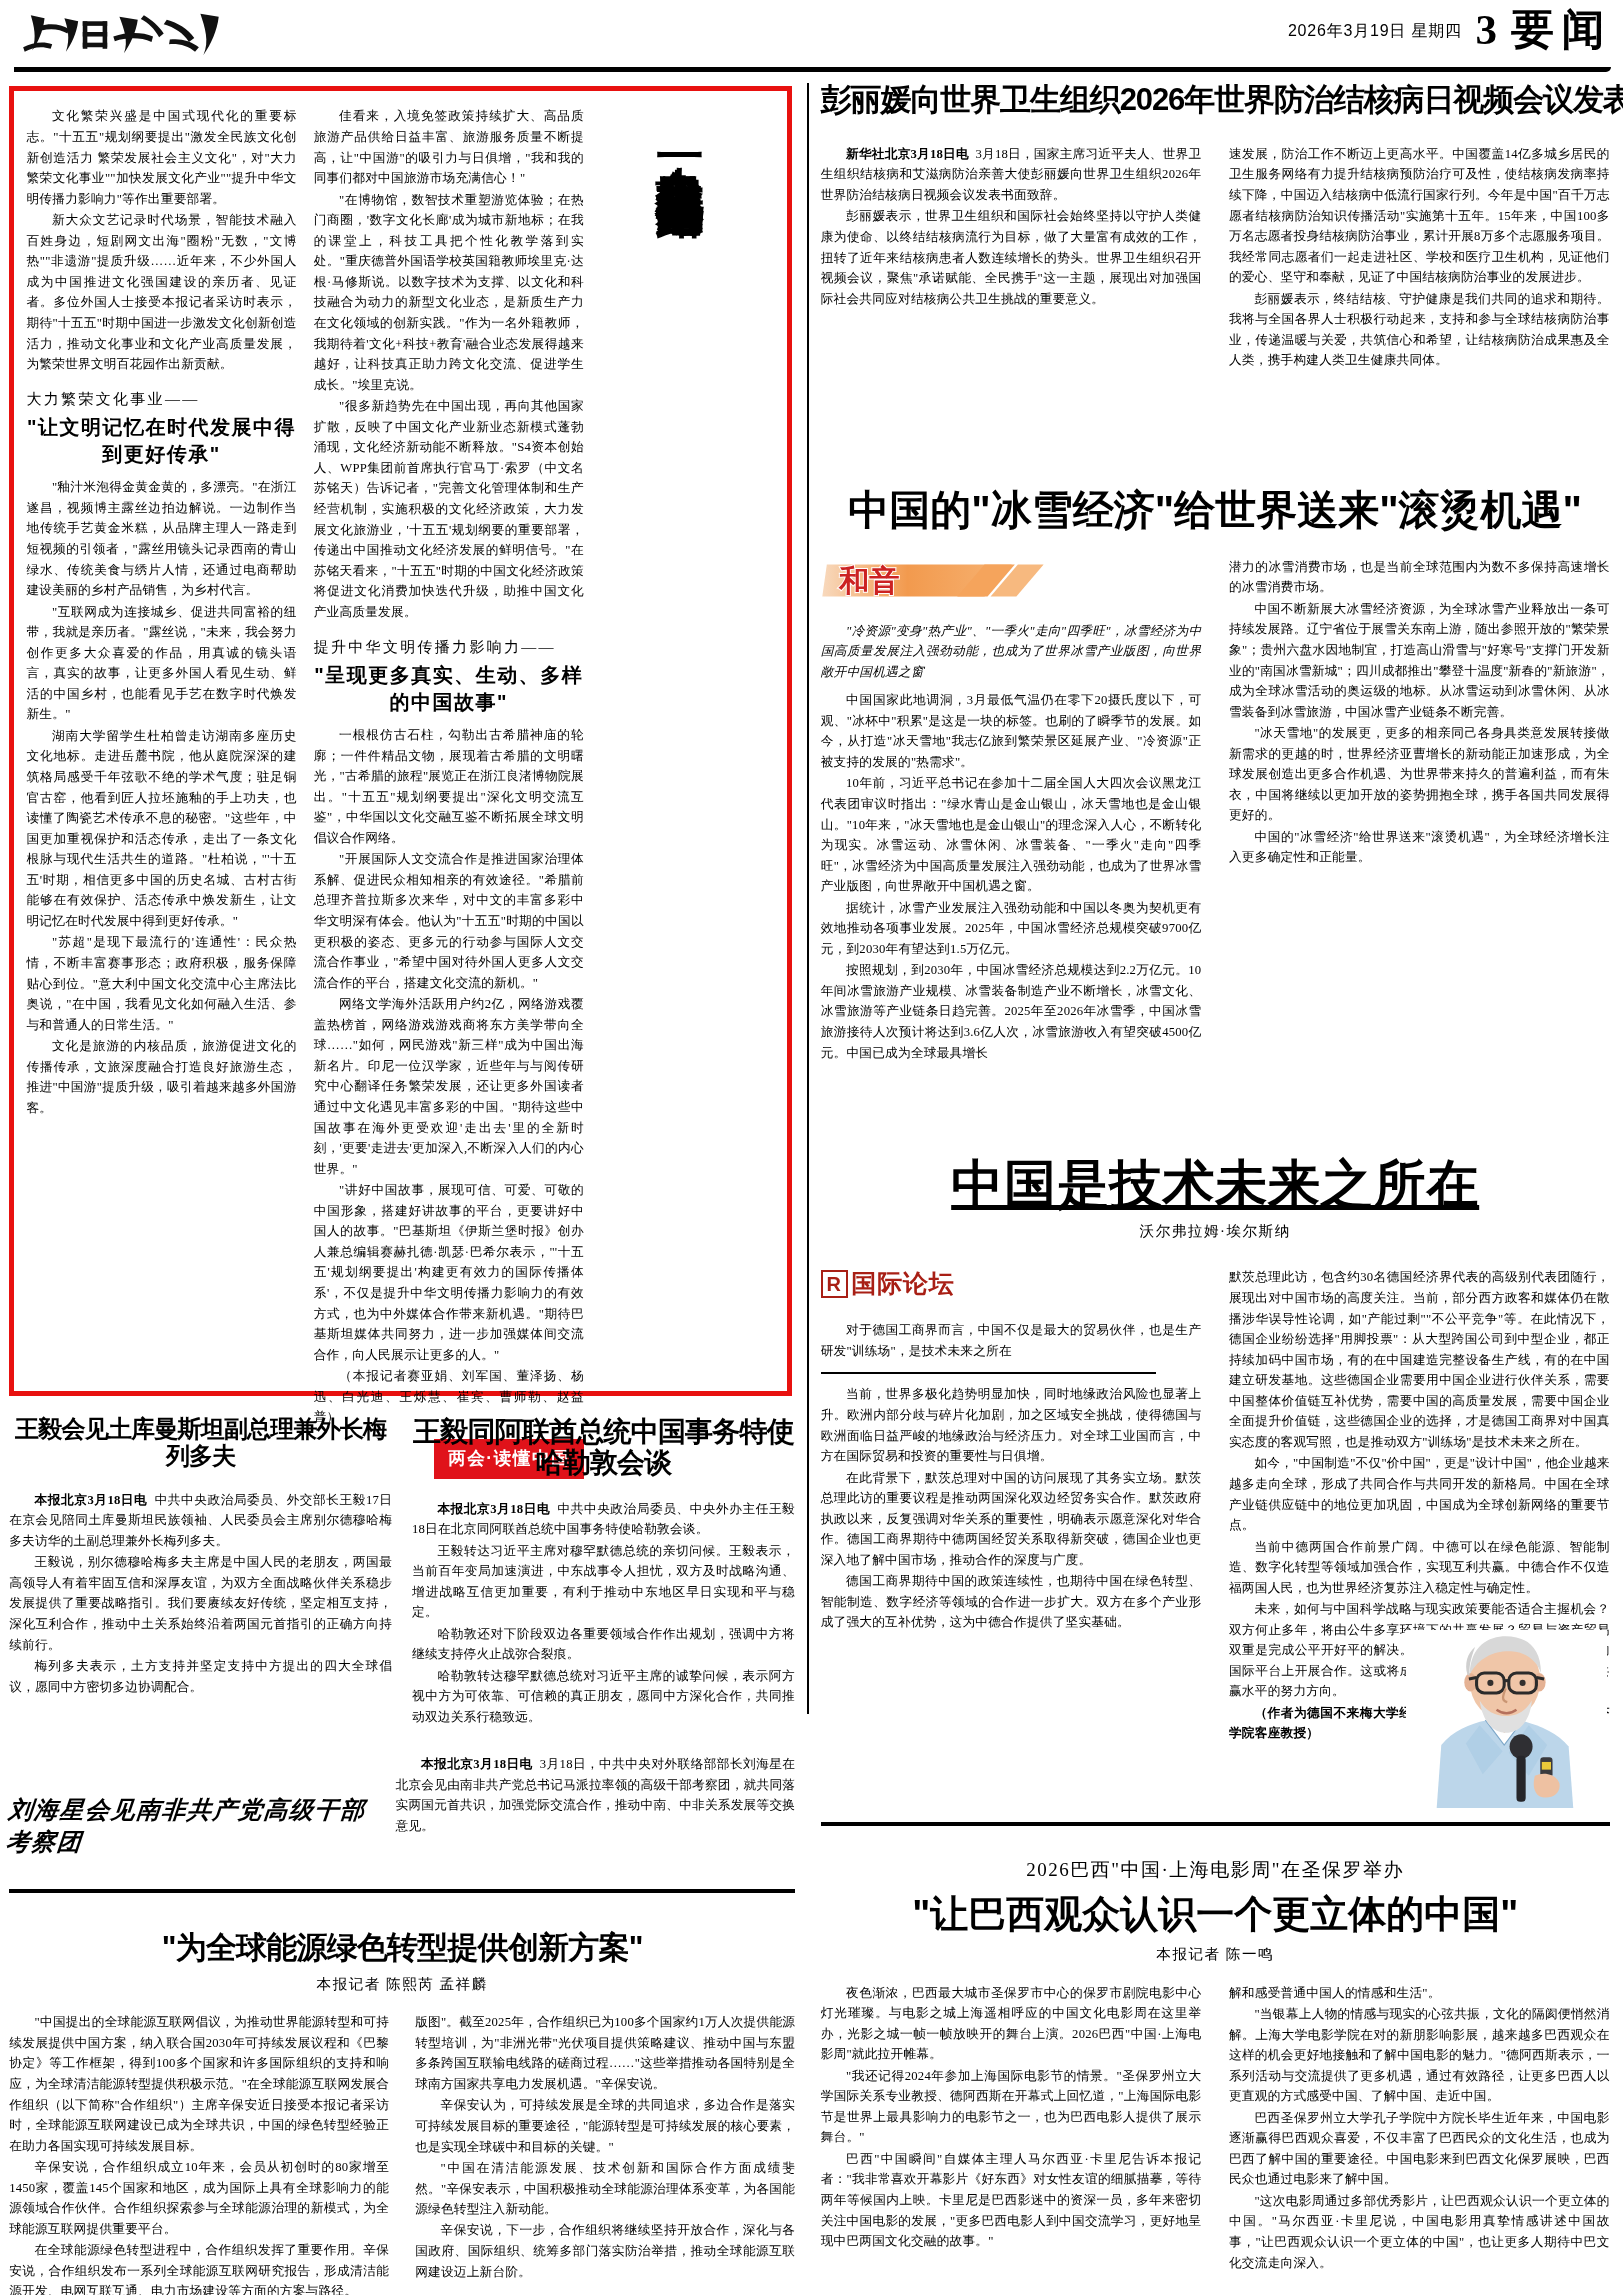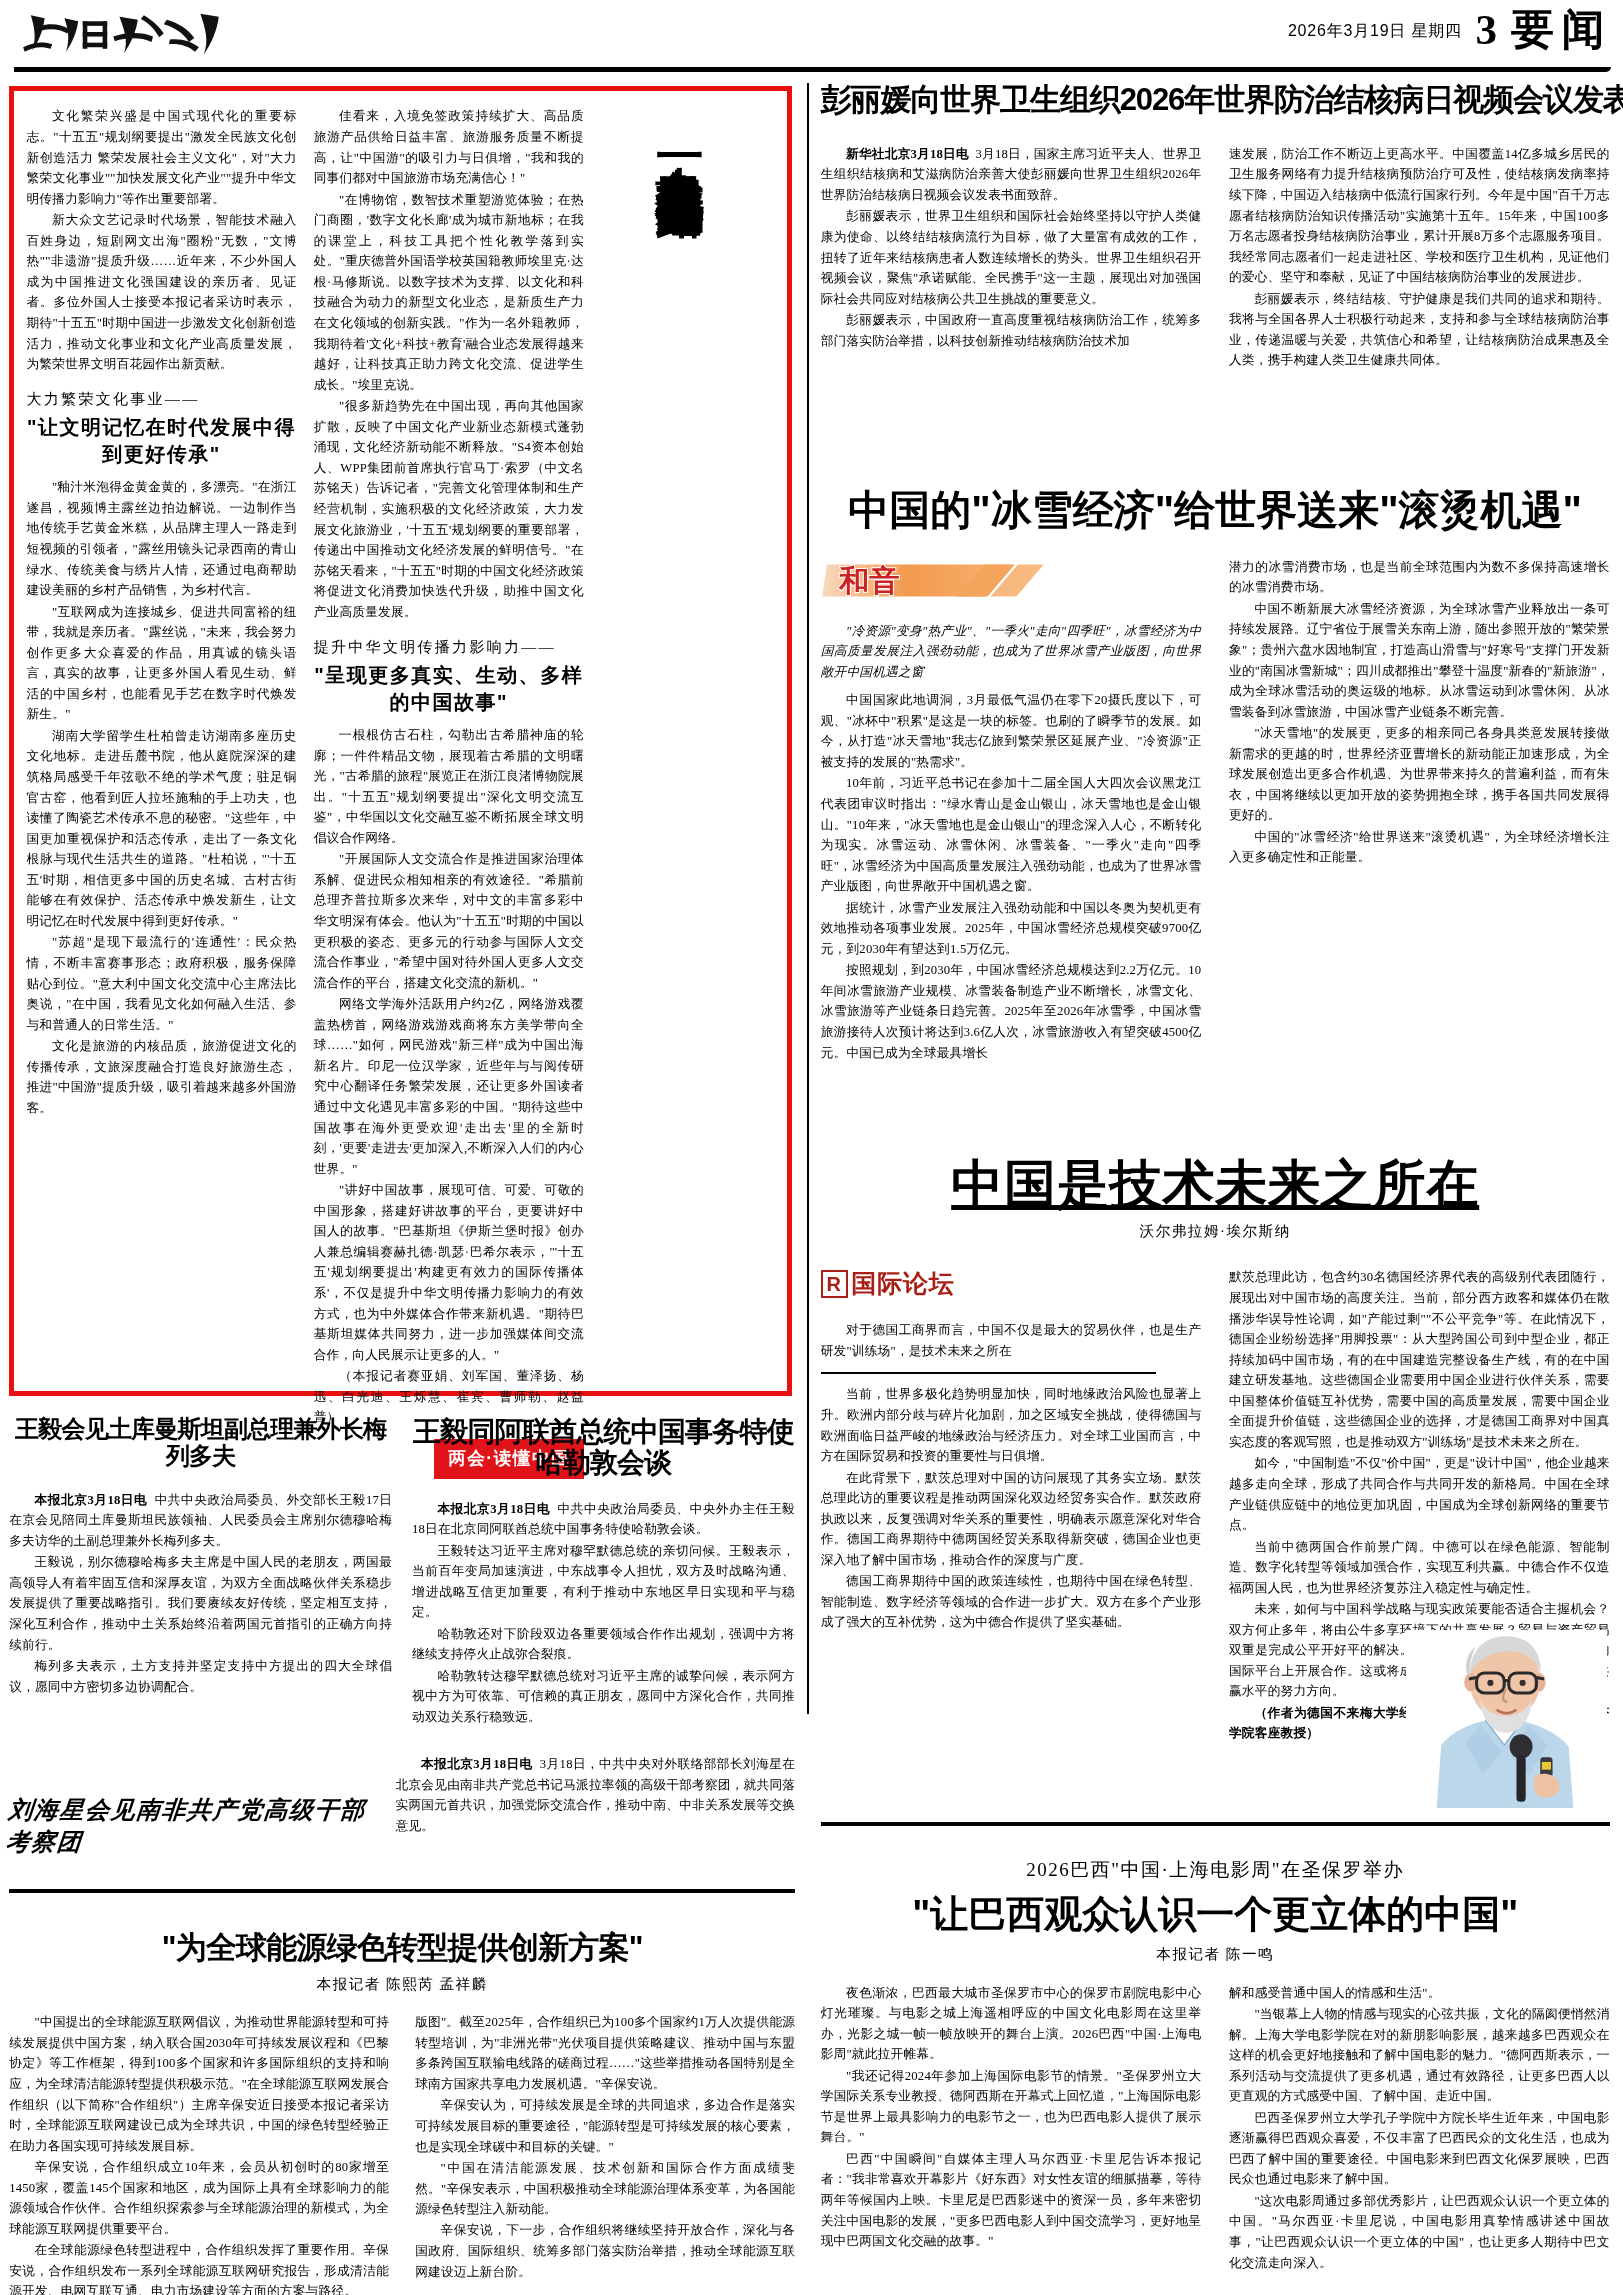--- a/index.html
+++ b/index.html
@@ -195,21 +195,20 @@
   <div class="vdivider"></div>
 
   <div class="col-right">
 
     <div class="art" style="left:10.7px;top:6.1px;width:789px;">
       <div class="hl-xxl" style="font-size:31px;letter-spacing:-1.1px;white-space:nowrap;">彭丽媛向世界卫生组织2026年世界防治结核病日视频会议发表书面致辞</div>
       <div style="display:flex;gap:27.6px;margin-top:26px;">
         <div class="body" style="flex:1;">
           <p><span class="lead">新华社北京3月18日电</span>&nbsp;&nbsp;<span>3月18日，国家主席习近平夫人、世界卫生组织结核病和艾滋病防治亲善大使彭丽媛向世界卫生组织2026年世界防治结核病日视频会议发表书面致辞。</span></p>
           <p>彭丽媛表示，世界卫生组织和国际社会始终坚持以守护人类健康为使命、以终结结核病流行为目标，做了大量富有成效的工作，扭转了近年来结核病患者人数连续增长的势头。世界卫生组织召开视频会议，聚焦"承诺赋能、全民携手"这一主题，展现出对加强国际社会共同应对结核病公共卫生挑战的重要意义。</p>
-          <p>彭丽媛表示，中国政府一直高度重视结核病防治工作，统筹多部门落实防治举措，以科技创新推动结核病防治技术加</p>
         </div>
         <div class="body" style="flex:1;">
           <p class="noind">速发展，防治工作不断迈上更高水平。中国覆盖14亿多城乡居民的卫生服务网络有力提升结核病预防治疗可及性，使结核病发病率持续下降，中国迈入结核病中低流行国家行列。今年是中国"百千万志愿者结核病防治知识传播活动"实施第十五年。15年来，中国100多万名志愿者投身结核病防治事业，累计开展8万多个志愿服务项目。我经常同志愿者们一起走进社区、学校和医疗卫生机构，见证他们的爱心、坚守和奉献，见证了中国结核病防治事业的发展进步。</p>
           <p>彭丽媛表示，终结结核、守护健康是我们共同的追求和期待。我将与全国各界人士积极行动起来，支持和参与全球结核病防治事业，传递温暖与关爱，共筑信心和希望，让结核病防治成果惠及全人类，携手构建人类卫生健康共同体。</p>
         </div>
       </div>
     </div>
 
     <div class="art" style="left:10.7px;top:411px;width:789px;">
       <div class="hl-xxl hl2" style="white-space:nowrap;">中国的"冰雪经济"给世界送来"滚烫机遇"</div>

